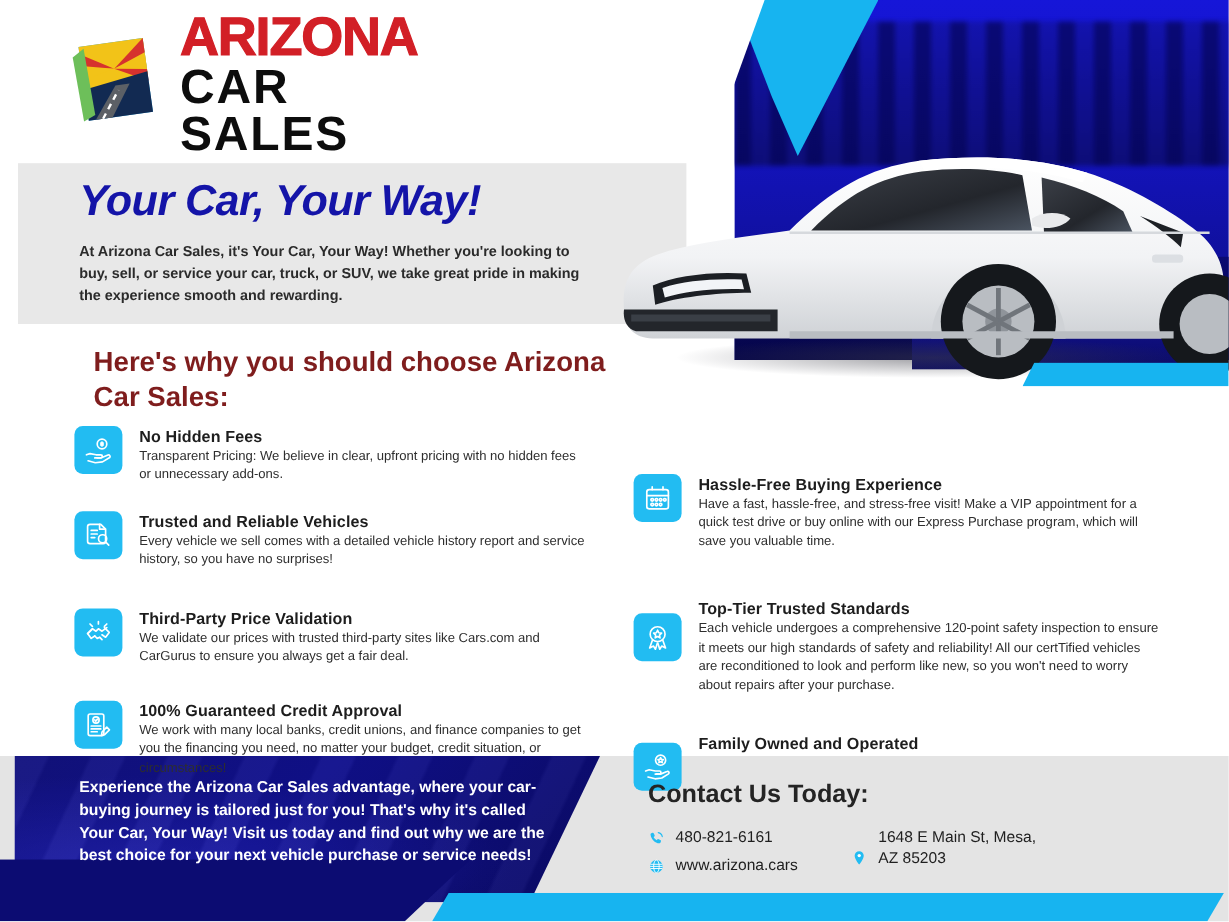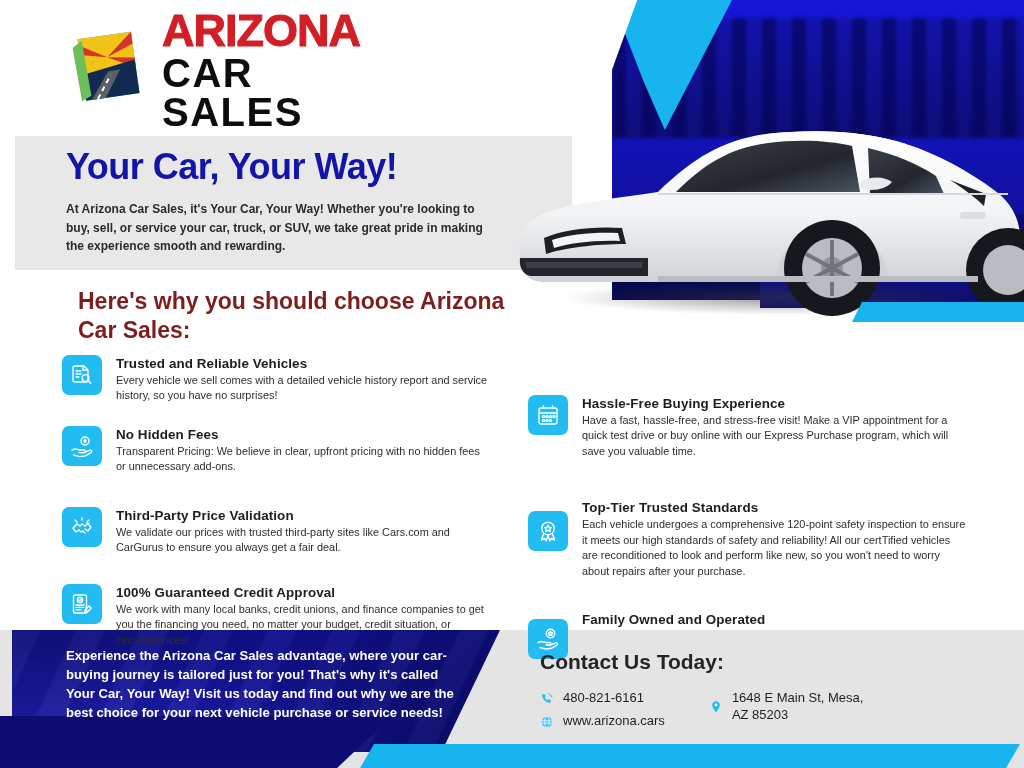--- a/index.html
+++ b/index.html
@@ -63,21 +63,21 @@
   }
   .band-cyan{
     position:absolute; left:852px; top:302px; width:172px; height:20px;
     background:#17b4f0;
     clip-path:polygon(10px 0, 100% 0, 100% 100%, 0 100%);
     z-index:7;
   }
 
   
   .logo{
-    position:absolute; left:68px; top:22px; width:320px; height:96px; z-index:10;
+    position:absolute; left:56px; top:22px; width:320px; height:96px; z-index:10;
     display:flex; align-items:center; gap:10px;
   }
   .logo-mark{ position:relative; width:84px; height:86px; flex:0 0 84px; }
   .logo-words{ display:flex; flex-direction:column; line-height:.96; }
   .logo-arizona{
     font-size:45px; font-weight:700; letter-spacing:-1px;
     color:#d21f26; font-family:"Liberation Sans", sans-serif;
     -webkit-text-stroke:1px #d21f26;
   }
   .logo-carsales{
@@ -89,21 +89,21 @@
   .gray-band{
     position:absolute; left:15px; top:136px; width:505px; height:134px;
     background:#e8e8e8; z-index:5;
   }
   .gray-band-ext{
     position:absolute; left:520px; top:136px; width:52px; height:134px;
     background:#e8e8e8; z-index:1;
   }
   .headline{
     position:absolute; left:66px; top:146px; z-index:8;
-    font-size:36px; font-weight:700; color:#1414a8; letter-spacing:-.5px;
+    font-size:36px; font-weight:700; color:#1414a8; letter-spacing:-.5px;font-style:italic;
   }
   .subhead{
     position:absolute; left:66px; top:200px; width:420px; z-index:8;
     font-size:12px; font-weight:700; color:#2b2b2b; line-height:1.55;
   }
 
   
   .sec-head{
     position:absolute; left:78px; top:287px; width:440px; z-index:8;
     font-size:23px; font-weight:700; color:#7f1d1d; line-height:1.25;
@@ -160,21 +160,21 @@
     font-size:13.1px; font-weight:700; color:#ffffff; line-height:1.46;
   }
   .contact{
     position:absolute; left:540px; top:650px; width:460px; z-index:9;
   }
   .contact-title{
     font-size:21px; font-weight:700; color:#242424; margin-bottom:16px;
   }
   .contact-grid{ display:flex; gap:44px; }
   .c-col{ display:flex; flex-direction:column; gap:6px; }
-  .c-row{ display:flex; align-items:center; gap:9px; }
+  .c-row{ display:flex; align-items:flex-end; gap:9px; }
   .c-row svg{ width:14px; height:16px; flex:0 0 14px; margin-top:1px; }
   .c-text{ font-size:13px; color:#1f1f1f; line-height:1.28; }
 
   .bottom-cyan{
     position:absolute; left:360px; top:744px; width:660px; height:24px;
     background:#17b4f0; z-index:6;
     clip-path:polygon(14px 0, 100% 0, calc(100% - 14px) 100%, 0 100%);
   }
   .bottom-navy{
     position:absolute; left:0; top:716px; width:392px; height:52px;
@@ -290,45 +290,45 @@
   <h1 class="headline">Your Car, Your Way!</h1>
   <p class="subhead">At Arizona Car Sales, it's Your Car, Your Way! Whether you're looking to buy, sell, or service your car, truck, or SUV, we take great pride in making the experience smooth and rewarding.</p>
 
   <h2 class="sec-head">Here's why you should choose Arizona Car Sales:</h2>
 
   <div class="col col-left">
 
     <div class="feature">
       <div class="f-icon">
         <svg viewBox="0 0 24 24" fill="none" stroke="#ffffff" stroke-width="1.4" stroke-linecap="round" stroke-linejoin="round">
+          <circle cx="15" cy="7" r="4"></circle>
+          <path d="M15 5.4v3.2M14 6.2h2M14 7.8h2"></path>
+          <path d="M2 16l3-1 5 1h4a1.3 1.3 0 010 2.6h-3"></path>
+          <path d="M9 18.6h5l6-2.4a1.3 1.3 0 011.4 2.1l-6 3.6-6 .7-6-1.6"></path>
+        </svg>
+      </div>
+      <div class="f-body">
+        <div class="f-title">No Hidden Fees</div>
+        <div class="f-desc">Transparent Pricing: We believe in clear, upfront pricing with no hidden fees or unnecessary add-ons.</div>
+      </div>
+    </div>
+
+    <div class="feature">
+      <div class="f-icon">
+        <svg viewBox="0 0 24 24" fill="none" stroke="#ffffff" stroke-width="1.4" stroke-linecap="round" stroke-linejoin="round">
           <path d="M5 3h9l4 4v10a2 2 0 01-2 2H5a2 2 0 01-2-2V5a2 2 0 012-2z"></path>
           <path d="M13 3v4h4"></path>
           <path d="M6 8h5M6 11h5M6 14h3"></path>
           <circle cx="15.5" cy="15" r="3.4"></circle>
           <path d="M18 17.6l2.6 2.6"></path>
         </svg>
       </div>
       <div class="f-body">
         <div class="f-title">Trusted and Reliable Vehicles</div>
         <div class="f-desc">Every vehicle we sell comes with a detailed vehicle history report and service history, so you have no surprises!</div>
-      </div>
-    </div>
-
-    <div class="feature">
-      <div class="f-icon">
-        <svg viewBox="0 0 24 24" fill="none" stroke="#ffffff" stroke-width="1.4" stroke-linecap="round" stroke-linejoin="round">
-          <circle cx="15" cy="7" r="4"></circle>
-          <path d="M15 5.4v3.2M14 6.2h2M14 7.8h2"></path>
-          <path d="M2 16l3-1 5 1h4a1.3 1.3 0 010 2.6h-3"></path>
-          <path d="M9 18.6h5l6-2.4a1.3 1.3 0 011.4 2.1l-6 3.6-6 .7-6-1.6"></path>
-        </svg>
-      </div>
-      <div class="f-body">
-        <div class="f-title">No Hidden Fees</div>
-        <div class="f-desc">Transparent Pricing: We believe in clear, upfront pricing with no hidden fees or unnecessary add-ons.</div>
       </div>
     </div>
 
     <div class="feature">
       <div class="f-icon">
         <svg viewBox="0 0 24 24" fill="none" stroke="#ffffff" stroke-width="1.4" stroke-linecap="round" stroke-linejoin="round">
           <path d="M3 13l4-4 3 2 2-2 3 2 4-3"></path>
           <path d="M7 9l-4 4 3 4 3-2"></path>
           <path d="M17 8l4 4-3 4-3-2"></path>
           <path d="M9 15l2 2 2-1 2 2"></path>

